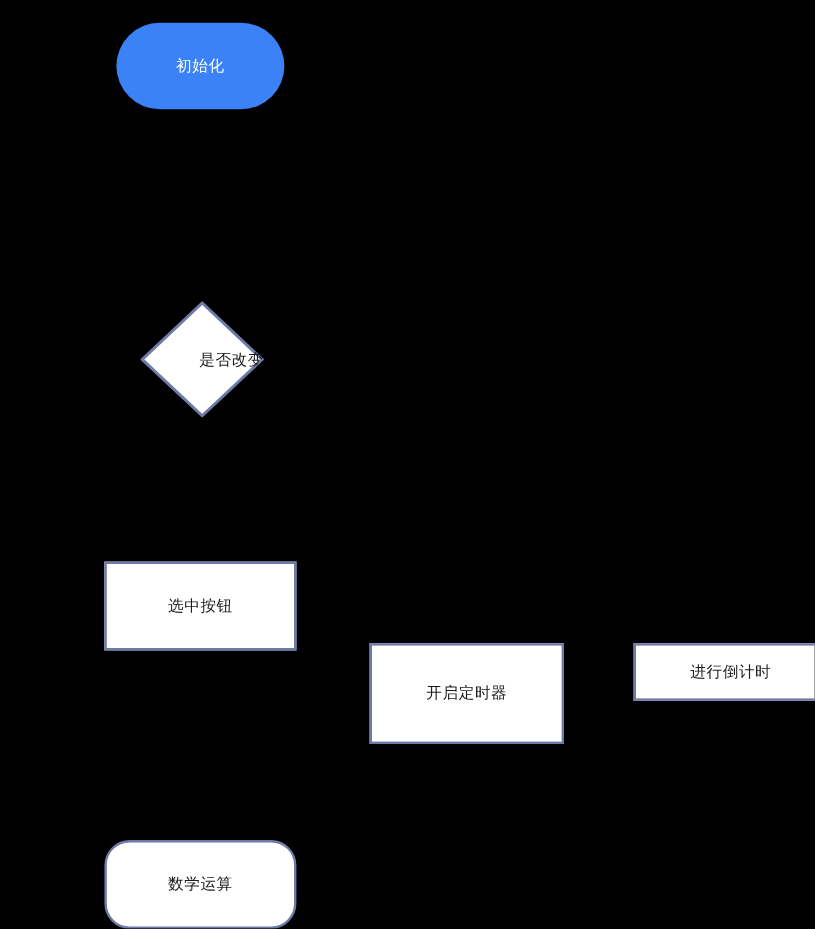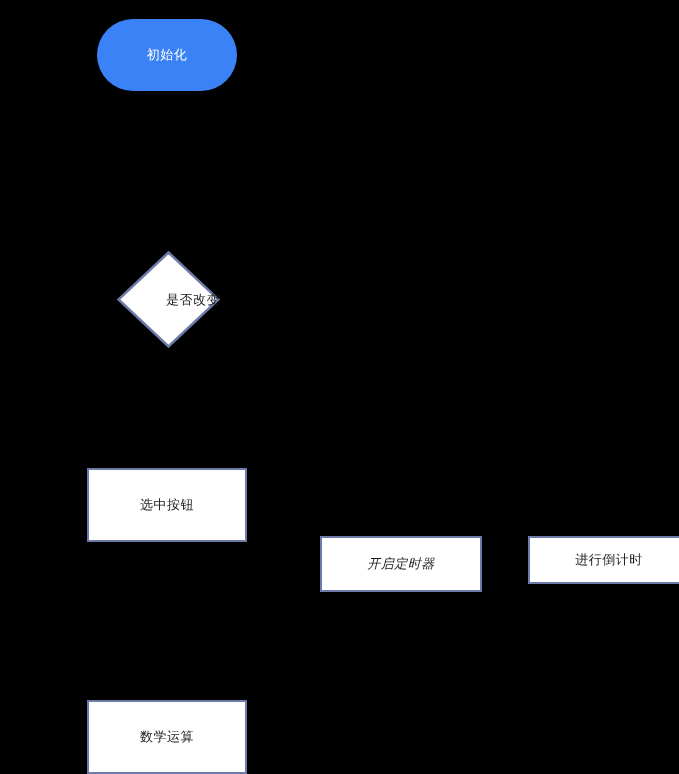--- a/index.html
+++ b/index.html
@@ -93,25 +93,25 @@
       <polygon points="51.5,1.5 101.5,48.5 51.5,95.5 1.5,48.5" fill="#ffffff" stroke="#6e7aa8" stroke-width="2.5"></polygon>
     </svg>
     <span class="label">是否改变</span>
   </div>
 
   <div class="node process" style="left:87px; top:420px; width:160px; height:74px;margin-top:48px;">
     <span class="label">选中按钮</span>
   </div>
 
 
-  <div class="node process" style="left:320px; top:536px; width:162px; height:56px;font-style:italic;">
+  <div class="node process" style="left:308px; top:536px; width:162px; height:84px;">
     <span class="label">开启定时器</span>
   </div>
 
   <div class="node process" style="left:528px; top:536px; width:162px; height:48px;">
     <span class="label">进行倒计时</span>
   </div>
 
-  <div class="node process" style="left:87px; top:700px; width:160px; height:74px;">
+  <div class="node process" style="left:87px; top:700px; width:160px; height:74px;border-radius:21px;">
     <span class="label">数学运算</span>
   </div>
 
 </div>
 
 </body></html>

